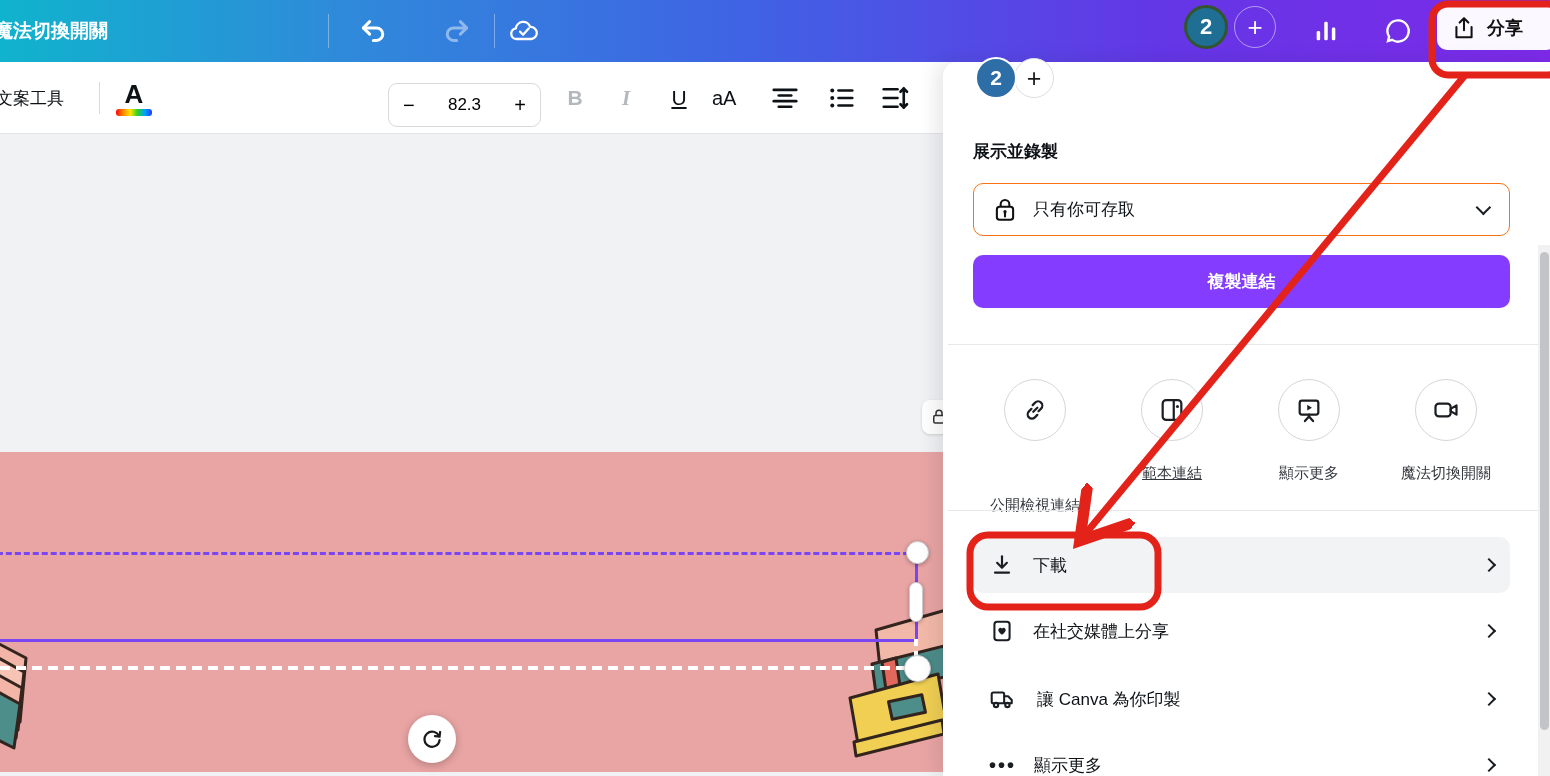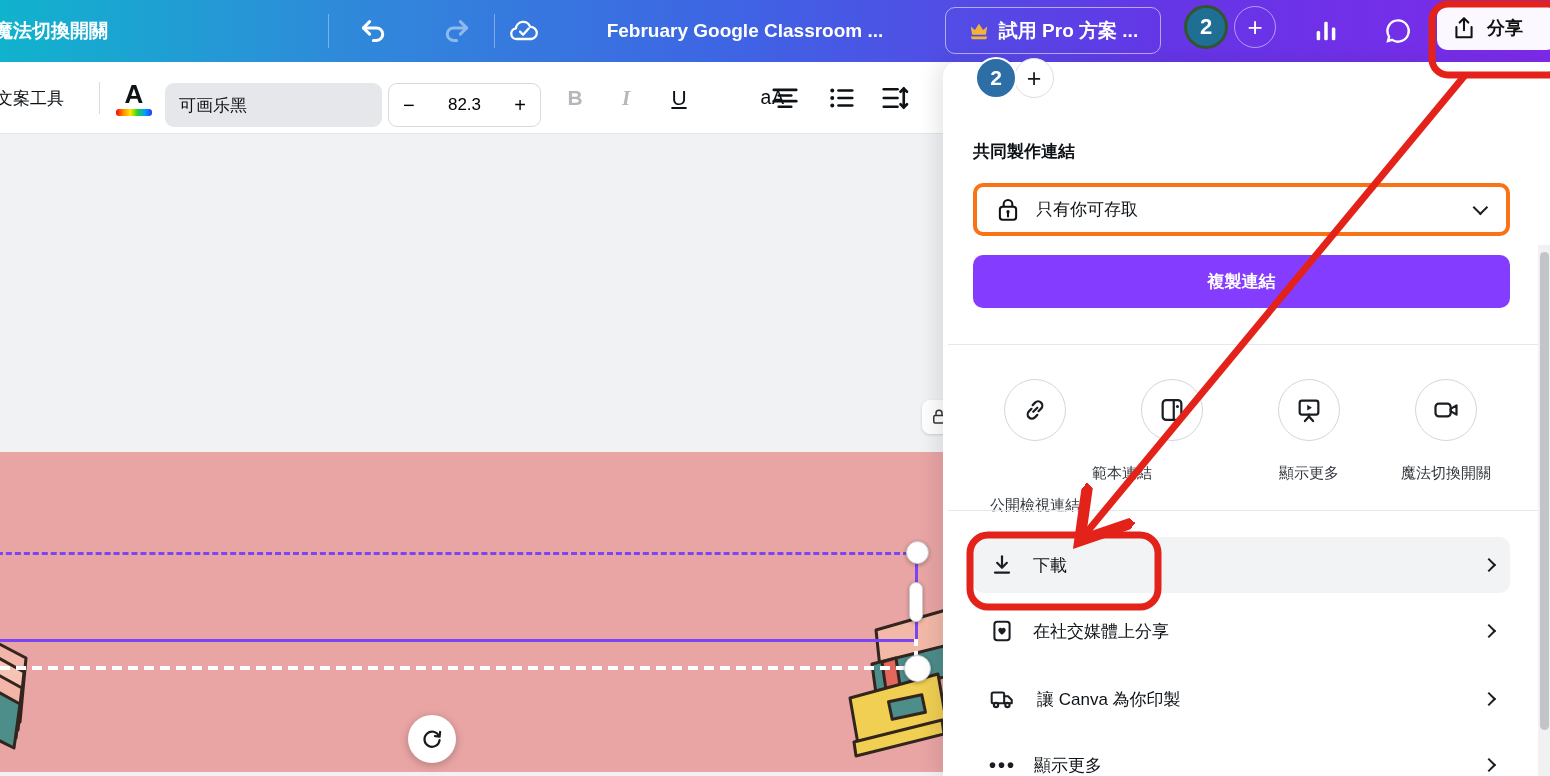--- a/index.html
+++ b/index.html
@@ -63,21 +63,21 @@
   
   .panel { left:943px; top:62px; width:607px; height:714px; background:#fff; border-top-left-radius:14px;
     box-shadow:-7px 0 18px rgba(30,30,40,.10); z-index:6; }
   .p-avatar { position:absolute; left:975px; top:57px; width:42px; height:42px; border-radius:50%;
     background:#2e6ea6; color:#fff; font-size:21px; font-weight:700; display:flex; align-items:center;
     justify-content:center; z-index:8; border:2px solid #fff; }
   .p-plus { position:absolute; left:1014px; top:58px; width:40px; height:40px; border-radius:50%;
     background:#fff; border:1px solid #dcdee1; color:#1a1a1a; font-size:25px; display:flex;
     align-items:center; justify-content:center; z-index:7; }
   .p-heading { position:absolute; left:973px; top:140px; font-size:17px; font-weight:700; color:#0d1216; z-index:7; }
-  .access-box { position:absolute; left:973px; top:183px; width:537px; height:53px; border:4px solid #f97316;
+  .access-box { position:absolute; left:973px; top:183px; width:537px; height:53px; border:1px solid #f97316;
     border-radius:10px; display:flex; align-items:center; gap:15px; padding:0 18px; font-size:17px;
     color:#0d1216; z-index:7; cursor:pointer; background:#fff; }
   .access-box .chev-down { margin-left:auto; }
   .copy-btn { position:absolute; left:973px; top:255px; width:537px; height:53px; background:#843dff;
     border:none; border-radius:10px; color:#fff; font-size:17px; font-weight:700; z-index:7; cursor:pointer;
     font-family:inherit; }
   .p-divider { position:absolute; left:948px; height:1px; width:602px; background:#e7e8ea; z-index:7; }
   .qa-circle { position:absolute; top:379px; width:62px; height:62px; border-radius:50%; background:#fff;
     border:1px solid #d4d6d9; display:flex; align-items:center; justify-content:center; color:#1a1e22; z-index:7; cursor:pointer; }
   .qa-label { position:absolute; top:464px; width:140px; text-align:center; font-size:15px; color:#33373c; z-index:7; }
@@ -120,30 +120,20 @@
         <path d="M20.5 9.5H10a5 5 0 0 0 0 10h2.5"></path>
       </svg>
   </div>
   <div class="hdivider" style="left:494px;"></div>
   <div class="hitem iconbtn" style="left:502px; width:44px;">
     <svg class="icon" width="32" height="32" viewBox="0 0 24 24" fill="none" stroke="#fff" stroke-width="1.7" stroke-linecap="round" stroke-linejoin="round">
         <path d="M6.5 18a4 4 0 0 1-.6-7.96 5.5 5.5 0 0 1 10.7-1.1A4.3 4.3 0 0 1 17.5 18z"></path>
         <polyline points="9,12.5 11.3,14.8 15.5,10.2"></polyline>
       </svg>
   </div>
-  <div class="hitem" style="left:595px; width:300px; justify-content:center;">
-    <span class="htext">February Google Classroom ...</span>
-  </div>
-  <div class="pro-btn">
-    <svg class="icon" width="22" height="22" viewBox="0 0 24 24" fill="#f2b33d">
-        <path d="M3 18h18l-1.2 3H4.2z"></path>
-        <path d="M3 7l4.5 4L12 4l4.5 7L21 7l-1.5 9h-15z"></path>
-      </svg>
-    <span class="htext">試用 Pro 方案 ...</span>
-  </div>
   <div class="avatar-ring">
     <span>2</span>
   </div>
   <div class="plus-circle">+</div>
   <div class="hitem iconbtn" style="left:1303px; width:46px;">
     <svg class="icon" width="28" height="28" viewBox="0 0 24 24" fill="#fff">
         <rect x="4" y="12" width="3" height="8" rx="1.2"></rect>
         <rect x="10.5" y="4" width="3" height="16" rx="1.2"></rect>
         <rect x="17" y="9" width="3" height="11" rx="1.2"></rect>
       </svg>
@@ -165,39 +155,36 @@
 
 <div class="abs toolbar">
   <div class="titem" style="left:-4px; font-size:17px; font-weight:500;">
     <span>文案工具</span>
   </div>
   <div class="tdivider" style="left:99px;"></div>
   <div class="titem" style="left:116px; flex-direction:column; justify-content:center;">
     <span style="font-size:26px; font-weight:700; line-height:26px;">A</span>
     <div style="width:36px; height:7px; border-radius:3px; margin-top:2px;
          background:linear-gradient(90deg,#f00,#ff8a00,#ffe600,#2bd02b,#00a2ff,#2b37ff);"></div>
-  </div>
-  <div class="font-box">
-    <span>可画乐黑</span>
   </div>
   <div class="size-box">
     <span style="font-size:20px; cursor:pointer;">−</span>
     <span>82.3</span>
     <span style="font-size:20px; cursor:pointer;">+</span>
   </div>
   <div class="titem fmt disabled" style="left:561px; width:28px; justify-content:center;">
       <span>B</span>
     </div>
   <div class="titem fmt disabled" style="left:612px; width:28px; justify-content:center; font-style:italic; font-family:'Liberation Serif',serif;">
       <span>I</span>
     </div>
   <div class="titem" style="left:662px; width:34px; justify-content:center;">
     <span class="fmt" style="text-decoration:underline; font-weight:500;">U</span>
   </div>
-  <div class="titem" style="left:744px; width:40px; justify-content:flex-end; font-size:20px;font-family:Liberation Mono, monospace;">
+  <div class="titem" style="left:712px; width:40px; justify-content:flex-start; font-size:20px;">
       <span>aA</span>
     </div>
   <div class="titem" style="left:770px; width:38px;">
     <svg class="icon" width="30" height="30" viewBox="0 0 24 24" stroke="#0d1216" stroke-width="2.1" stroke-linecap="round">
         <line x1="3" y1="5.5" x2="21" y2="5.5"></line>
         <line x1="7" y1="10" x2="17" y2="10"></line>
         <line x1="3" y1="14.5" x2="21" y2="14.5"></line>
         <line x1="7" y1="19" x2="17" y2="19"></line>
       </svg>
   </div>
@@ -273,21 +260,21 @@
 
 </div>
 
 <div class="abs panel"></div>
 
 <div class="p-avatar">
   <span>2</span>
 </div>
 <div class="p-plus">+</div>
 
-<div class="p-heading">共同製作連結</div>
+<div class="p-heading">展示並錄製</div>
 
 <div class="access-box">
   <svg class="icon" width="26" height="26" viewBox="0 0 24 24" fill="none" stroke="#111" stroke-width="1.9" stroke-linejoin="round">
       <rect x="4.5" y="9" width="15" height="12" rx="2.5"></rect>
       <path d="M8 9V6.8A4 4 0 0 1 16 6.8V9"></path>
       <circle cx="12" cy="13.6" r="1.5" fill="#111" stroke="none"></circle>
       <path d="M12 15v3" stroke-linecap="round"></path>
     </svg>
   <span>只有你可存取</span>
   <span class="chev-down"></span>
@@ -320,21 +307,21 @@
       <path d="M12 17.5l3.5 4"></path>
     </svg>
 </div>
 <div class="qa-circle" style="left:1415px;">
   <svg class="icon" width="28" height="28" viewBox="0 0 24 24" fill="none" stroke="#1a1e22" stroke-width="1.9" stroke-linejoin="round">
       <rect x="3" y="6.5" width="13" height="11" rx="3"></rect>
       <path d="M16 11l5-3v8l-5-3z"></path>
     </svg>
 </div>
 <div class="qa-label" style="left:965px;margin-top:32px;">公開檢視連結</div>
-<div class="qa-label" style="left:1052px;">範本連結</div>
+<div class="qa-label" style="left:1102px;text-decoration:underline;">範本連結</div>
 <div class="qa-label" style="left:1239px;">顯示更多</div>
 <div class="qa-label" style="left:1376px;">魔法切換開關</div>
 
 <div class="p-divider" style="top:510px;"></div>
 
 <div class="menu-row row-download">
   <svg class="icon" width="26" height="26" viewBox="0 0 24 24" fill="none" stroke="#1a1e22" stroke-width="2" stroke-linecap="round" stroke-linejoin="round">
       <path d="M12 4v10"></path>
       <polyline points="7.5,10 12,14.5 16.5,10"></polyline>
       <line x1="5.5" y1="19" x2="18.5" y2="19"></line>

